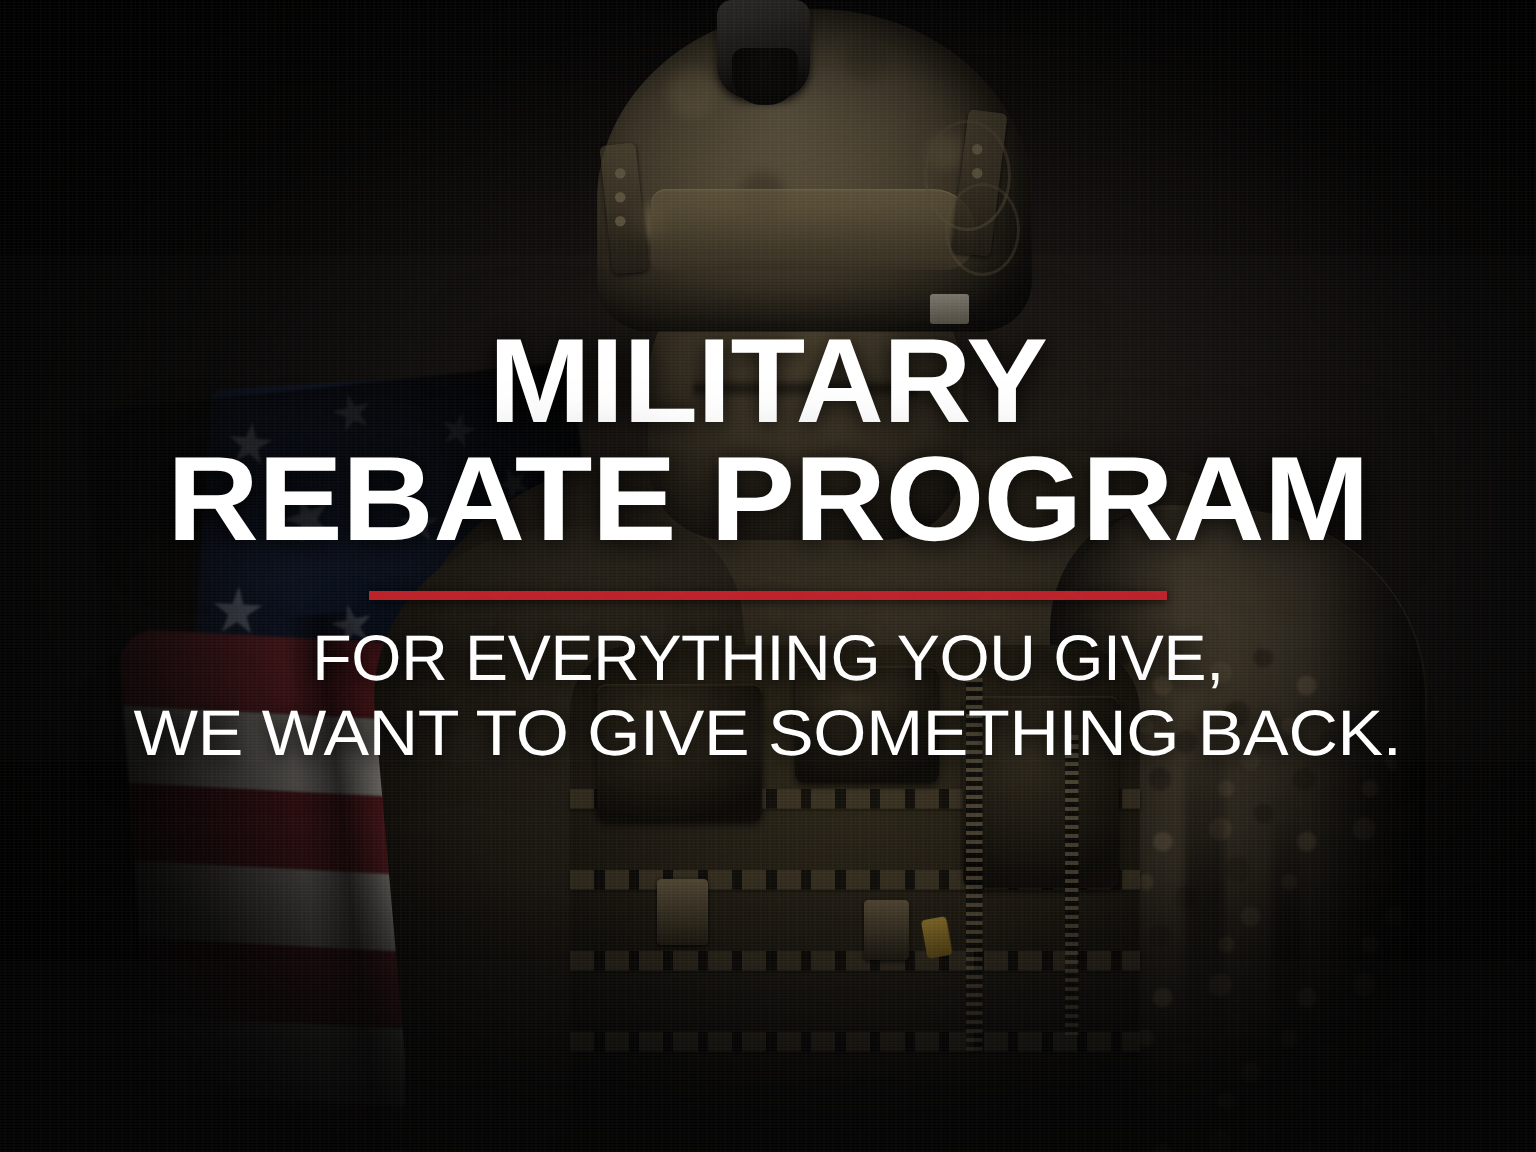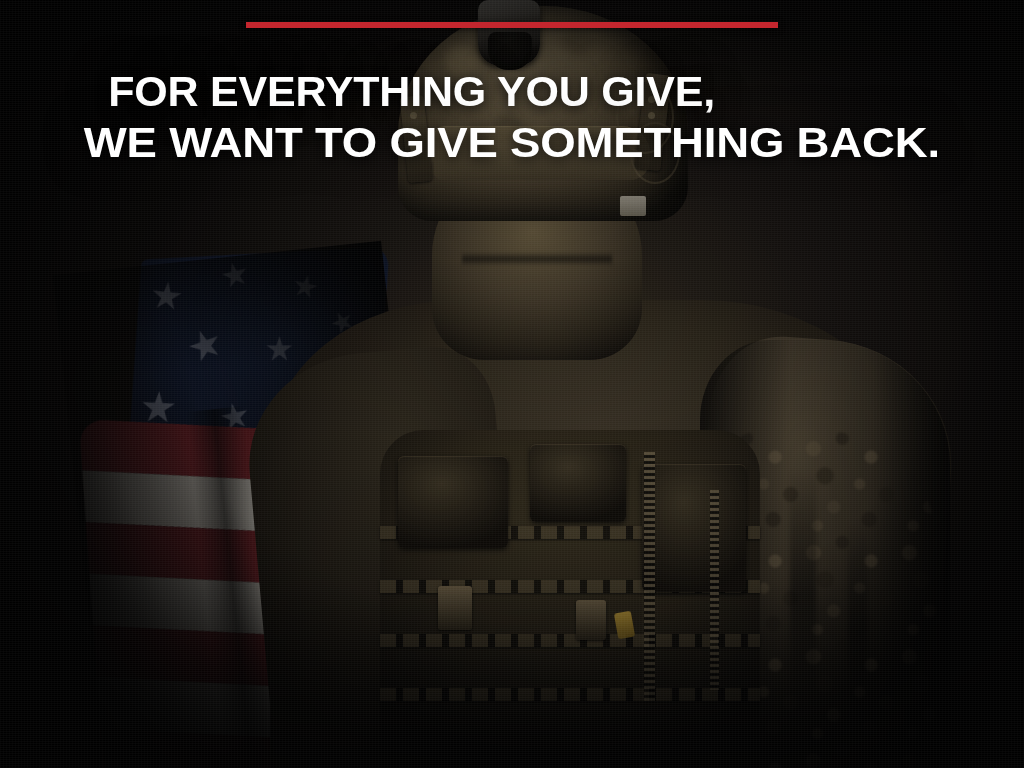--- a/index.html
+++ b/index.html
@@ -307,26 +307,27 @@
     margin-top: 2px;
   }
   .rule {
     width: 532px;
     height: 6px;
     background: #c4262e;
     margin: 22px 0 0 0;
     box-shadow: 0 1px 6px rgba(0,0,0,.6);
   }
   .sub {
+    text-align: center;
     color: #ffffff;
-    font-weight: 700;
+    font-weight: 400;
     font-size: 43px;
     line-height: 1.18;
     letter-spacing: -0.2px;
-    margin-top: 38px;
+    margin-top: 14px;
     text-shadow: 0 2px 12px rgba(0,0,0,.78), 0 0 38px rgba(0,0,0,.55);
   }
   .sub .s1 { display: block; transform: scaleX(1.0); }
   .sub .s2 { display: block; transform: scaleX(1.06); }
 </style>
 </head>
 <body>
 
 <div id="poster">
 
@@ -407,20 +408,24 @@
     <div class="rail-dot" style="left:648px; top:112px;"></div>
     <div class="helmet-cable" style="left:616px; top:80px;  width:54px; height:70px; border-color:rgba(104,93,68,.45);"></div>
     <div class="helmet-cable" style="left:630px; top:122px; width:46px; height:58px; border-color:rgba(104,93,68,.35);"></div>
     <div class="patch"></div>
 
     <div class="grade"></div>
     <div class="noise"></div>
   </div>
 
   <div class="overlay">
+    <div class="headline" style="margin-top:216px;">
+      <span class="l1">MILITARY</span>
+      <span class="l2">REBATE PROGRAM</span>
+    </div>
 
     <div class="rule" style="background: rgb(196, 38, 46);"></div>
 
     <div class="sub">
       <span class="s1">FOR EVERYTHING YOU GIVE,</span>
       <span class="s2">WE WANT TO GIVE SOMETHING BACK.</span>
     </div>
   </div>
 
 </div>

